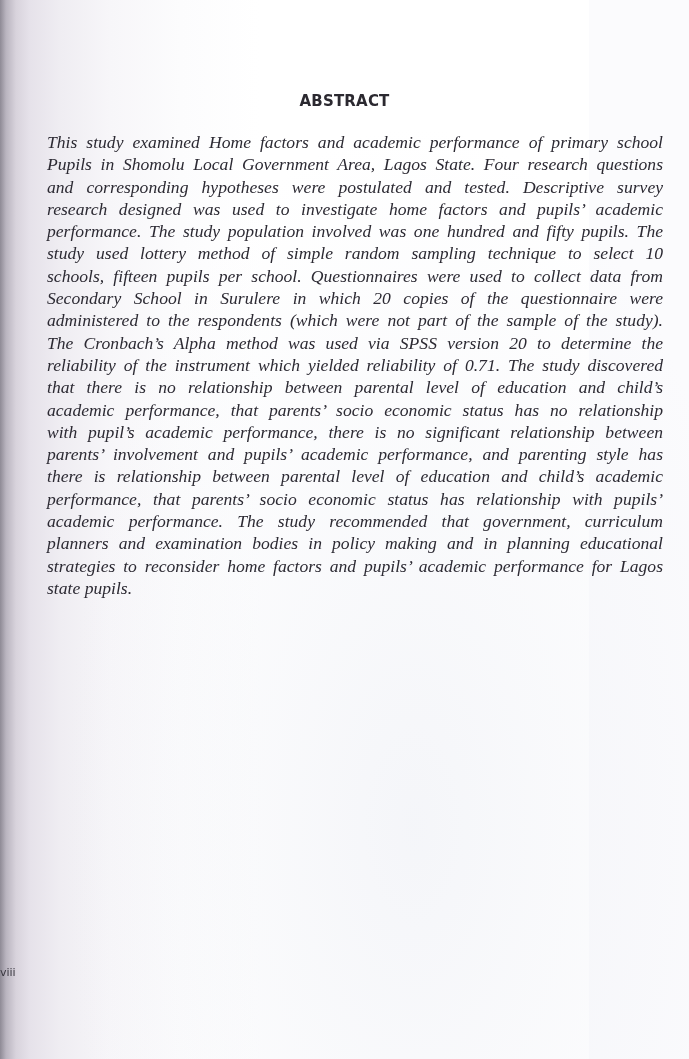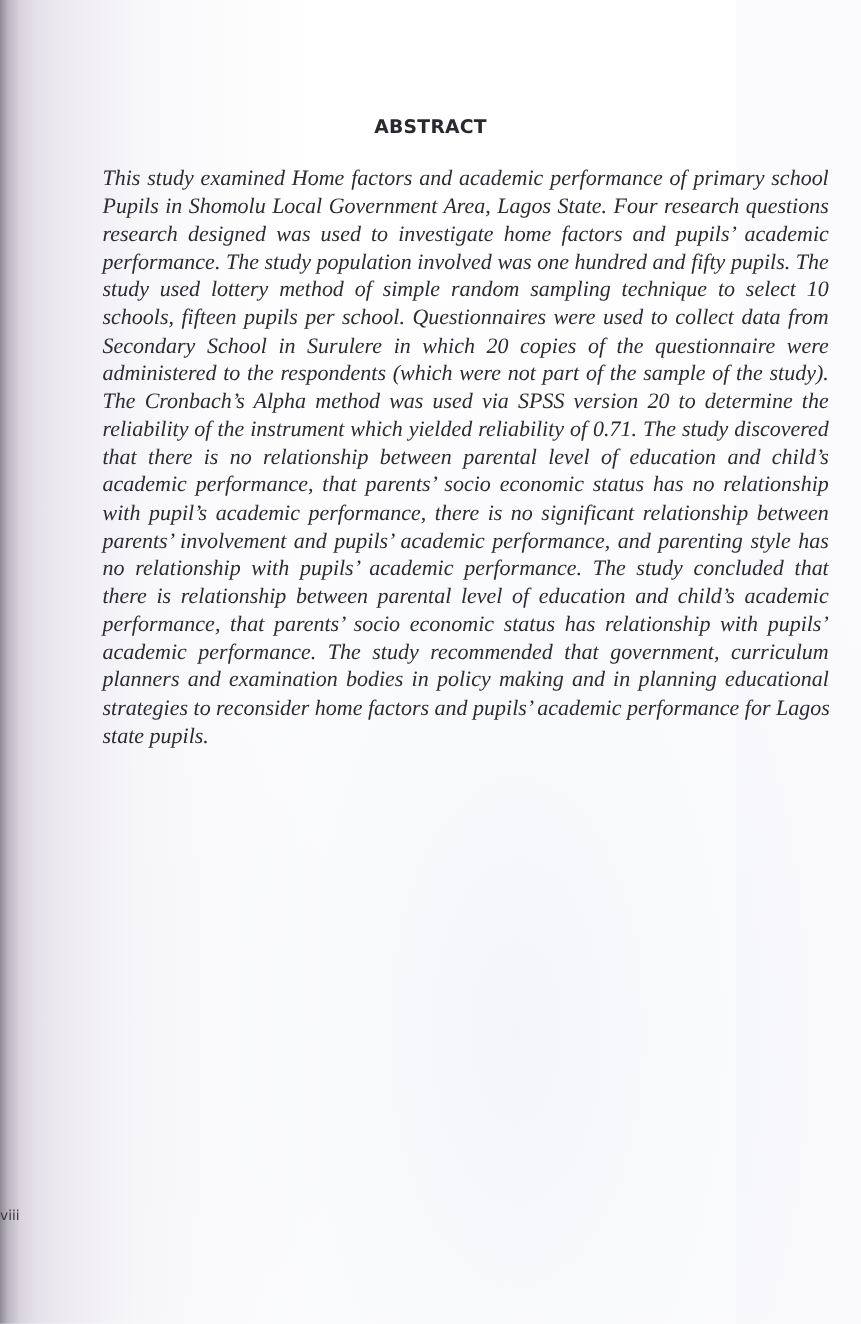--- a/index.html
+++ b/index.html
@@ -22,53 +22,53 @@
       font-family: "DejaVu Sans", sans-serif; font-weight: bold;
       font-size: 15px; color: #2b2930; letter-spacing: 0.2px;
     }
     .abstract {
       position: absolute; left: 47px; top: 131px; width: 616px;
       font-family: "Liberation Serif", serif; font-style: italic;
       font-size: 17.6px; line-height: 22.3px; color: #2c2a33;
       text-align: justify; text-align-last: left;
     }
     .abstract .line {
-      display: block; text-align: justify; text-align-last: justify; white-space: nowrap; margin-left: 35px;
+      display: block; text-align: justify; text-align-last: justify; white-space: nowrap;
     }
     .abstract .line.last { text-align-last: left; }
     .page-number {
       position: absolute; left: 0; width: 689px; top: 966px;
       text-align: left;
       font-family: "DejaVu Sans", sans-serif; font-size: 11px; color: #3a3840;
     }
   </style>
 </head>
 <body>
 
 <div class="page">
   <div class="bleed"></div>
 
   <div class="title">ABSTRACT</div>
 
   <div class="abstract">
     <span class="line">This study examined Home factors and academic performance of primary school</span>
     <span class="line">Pupils in Shomolu Local Government Area, Lagos State. Four research questions</span>
+    <span class="line">and corresponding hypotheses were postulated and tested. Descriptive survey</span>
     <span class="line">research designed was used to investigate home factors and pupils’ academic</span>
     <span class="line">performance. The study population involved was one hundred and fifty pupils. The</span>
     <span class="line">study used lottery method of simple random sampling technique to select 10</span>
     <span class="line">schools, fifteen pupils per school. Questionnaires were used to collect data from</span>
     <span class="line">Secondary School in Surulere in which 20 copies of the questionnaire were</span>
     <span class="line">administered to the respondents (which were not part of the sample of the study).</span>
     <span class="line">The Cronbach’s Alpha method was used via SPSS version 20 to determine the</span>
     <span class="line">reliability of the instrument which yielded reliability of 0.71. The study discovered</span>
     <span class="line">that there is no relationship between parental level of education and child’s</span>
     <span class="line">academic performance, that parents’ socio economic status has no relationship</span>
     <span class="line">with pupil’s academic performance, there is no significant relationship between</span>
     <span class="line">parents’ involvement and pupils’ academic performance, and parenting style has</span>
-    <span class="line">no relationship with pupils’ academic performance. The study concluded that</span>
     <span class="line">there is relationship between parental level of education and child’s academic</span>
     <span class="line">performance, that parents’ socio economic status has relationship with pupils’</span>
     <span class="line">academic performance. The study recommended that government, curriculum</span>
     <span class="line">planners and examination bodies in policy making and in planning educational</span>
     <span class="line">strategies to reconsider home factors and pupils’ academic performance for Lagos</span>
     <span class="line last">state pupils.</span>
   </div>
 
   <div class="page-number">viii</div>
 </div>

